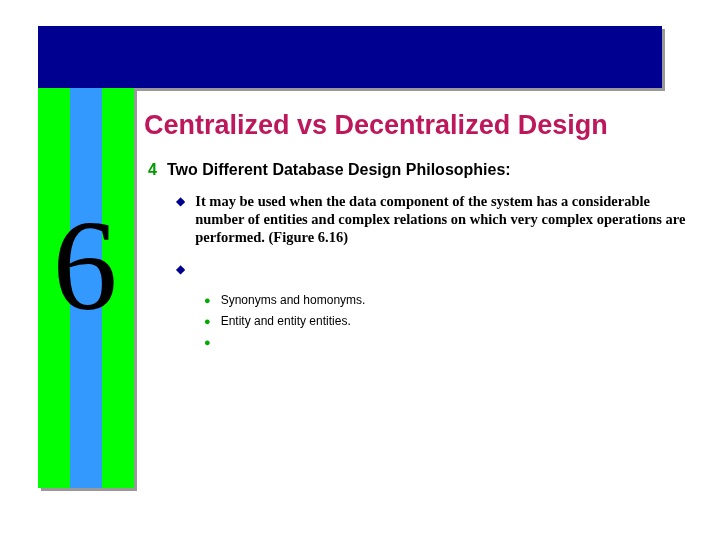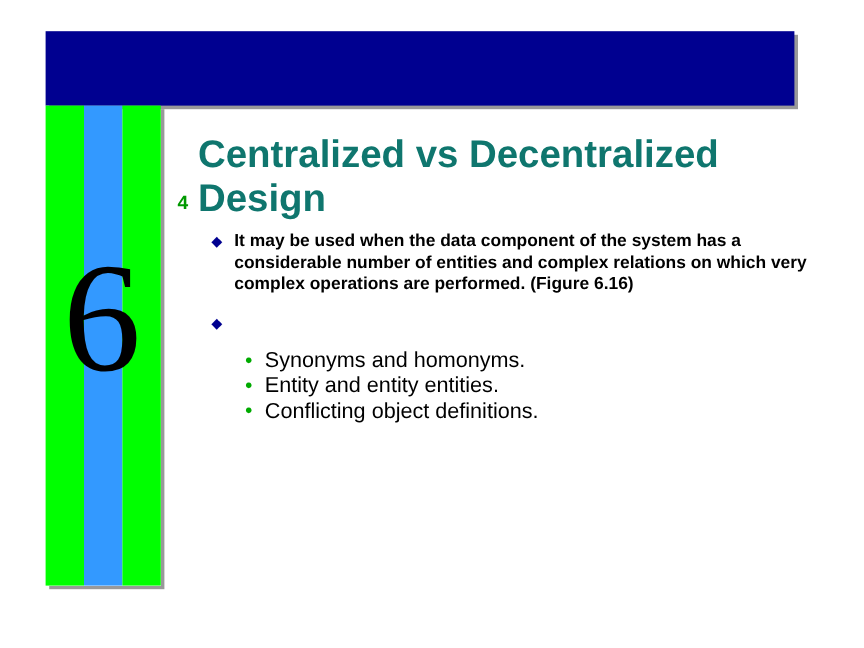--- a/index.html
+++ b/index.html
@@ -42,25 +42,25 @@
     font-family: "Times New Roman", Times, serif;
     font-size: 130px;
     font-weight: normal;
     color: #000;
     line-height: 1;
     pointer-events: none;
   }
   .title {
     position: absolute;
     top: 110px;
-    left: 165px;
+    left: 144px;
     width: 540px;
-    font-size: 32px;
+    font-size: 27px;
     font-weight: bold;
-    color: #0f766e;
+    color: #be185d;
   }
   .content {
     position: absolute;
     top: 160px;
     left: 148px;
     width: 552px;
     color: #000;
   }
   .lvl1 {
     display: flex;
@@ -90,35 +90,35 @@
     font-size: 12px;
     margin-right: 10px;
     line-height: 18px;
   }
   .lvl2-text {
     font-size: 14.5px;
     font-weight: bold;
     line-height: 18px;
   }
   .lvl2-text .head { display: inline; }
-  .lvl2-text .body { display: block; }
+  .lvl2-text .body { display: block; font-family: Liberation Serif, serif; }
   .lvl3 {
     display: flex;
     align-items: flex-start;
     margin-left: 56px;
     margin-bottom: 4px;
   }
   .lvl3-bullet {
     color: #00aa00;
     font-size: 11px;
     margin-right: 10px;
     line-height: 17px;
   }
   .lvl3-text {
-    font-size: 18px;
+    font-size: 12px;
     font-weight: normal;
     line-height: 17px;
   }
 </style>
 </head>
 <body>
 
 <div class="topbar"></div>
 
 <div class="stripes">
@@ -128,20 +128,21 @@
 </div>
 
 <div class="chapter">6</div>
 
 <div class="title">Centralized vs Decentralized Design</div>
 
 <div class="content">
 
   <div class="lvl1">
     <span class="lvl1-bullet">4</span>
+    <span class="lvl1-text">Two Different Database Design Philosophies:</span>
   </div>
 
   <div class="lvl2">
     <span class="lvl2-bullet">◆</span>
     <span class="lvl2-text">
       <span class="body">It may be used when the data component of the system has a considerable number of entities and complex relations on which very complex operations are performed. (Figure 6.16)</span>
     </span>
   </div>
 
   <div class="lvl2">
@@ -151,16 +152,15 @@
   <div class="lvl3">
     <span class="lvl3-bullet">●</span>
     <span class="lvl3-text">Synonyms and homonyms.</span>
   </div>
   <div class="lvl3">
     <span class="lvl3-bullet">●</span>
     <span class="lvl3-text">Entity and entity entities.</span>
   </div>
   <div class="lvl3">
     <span class="lvl3-bullet">●</span>
-    <span class="lvl3-text">Conflicting object definitions.</span>
   </div>
 
 </div>
 
 </body></html>

